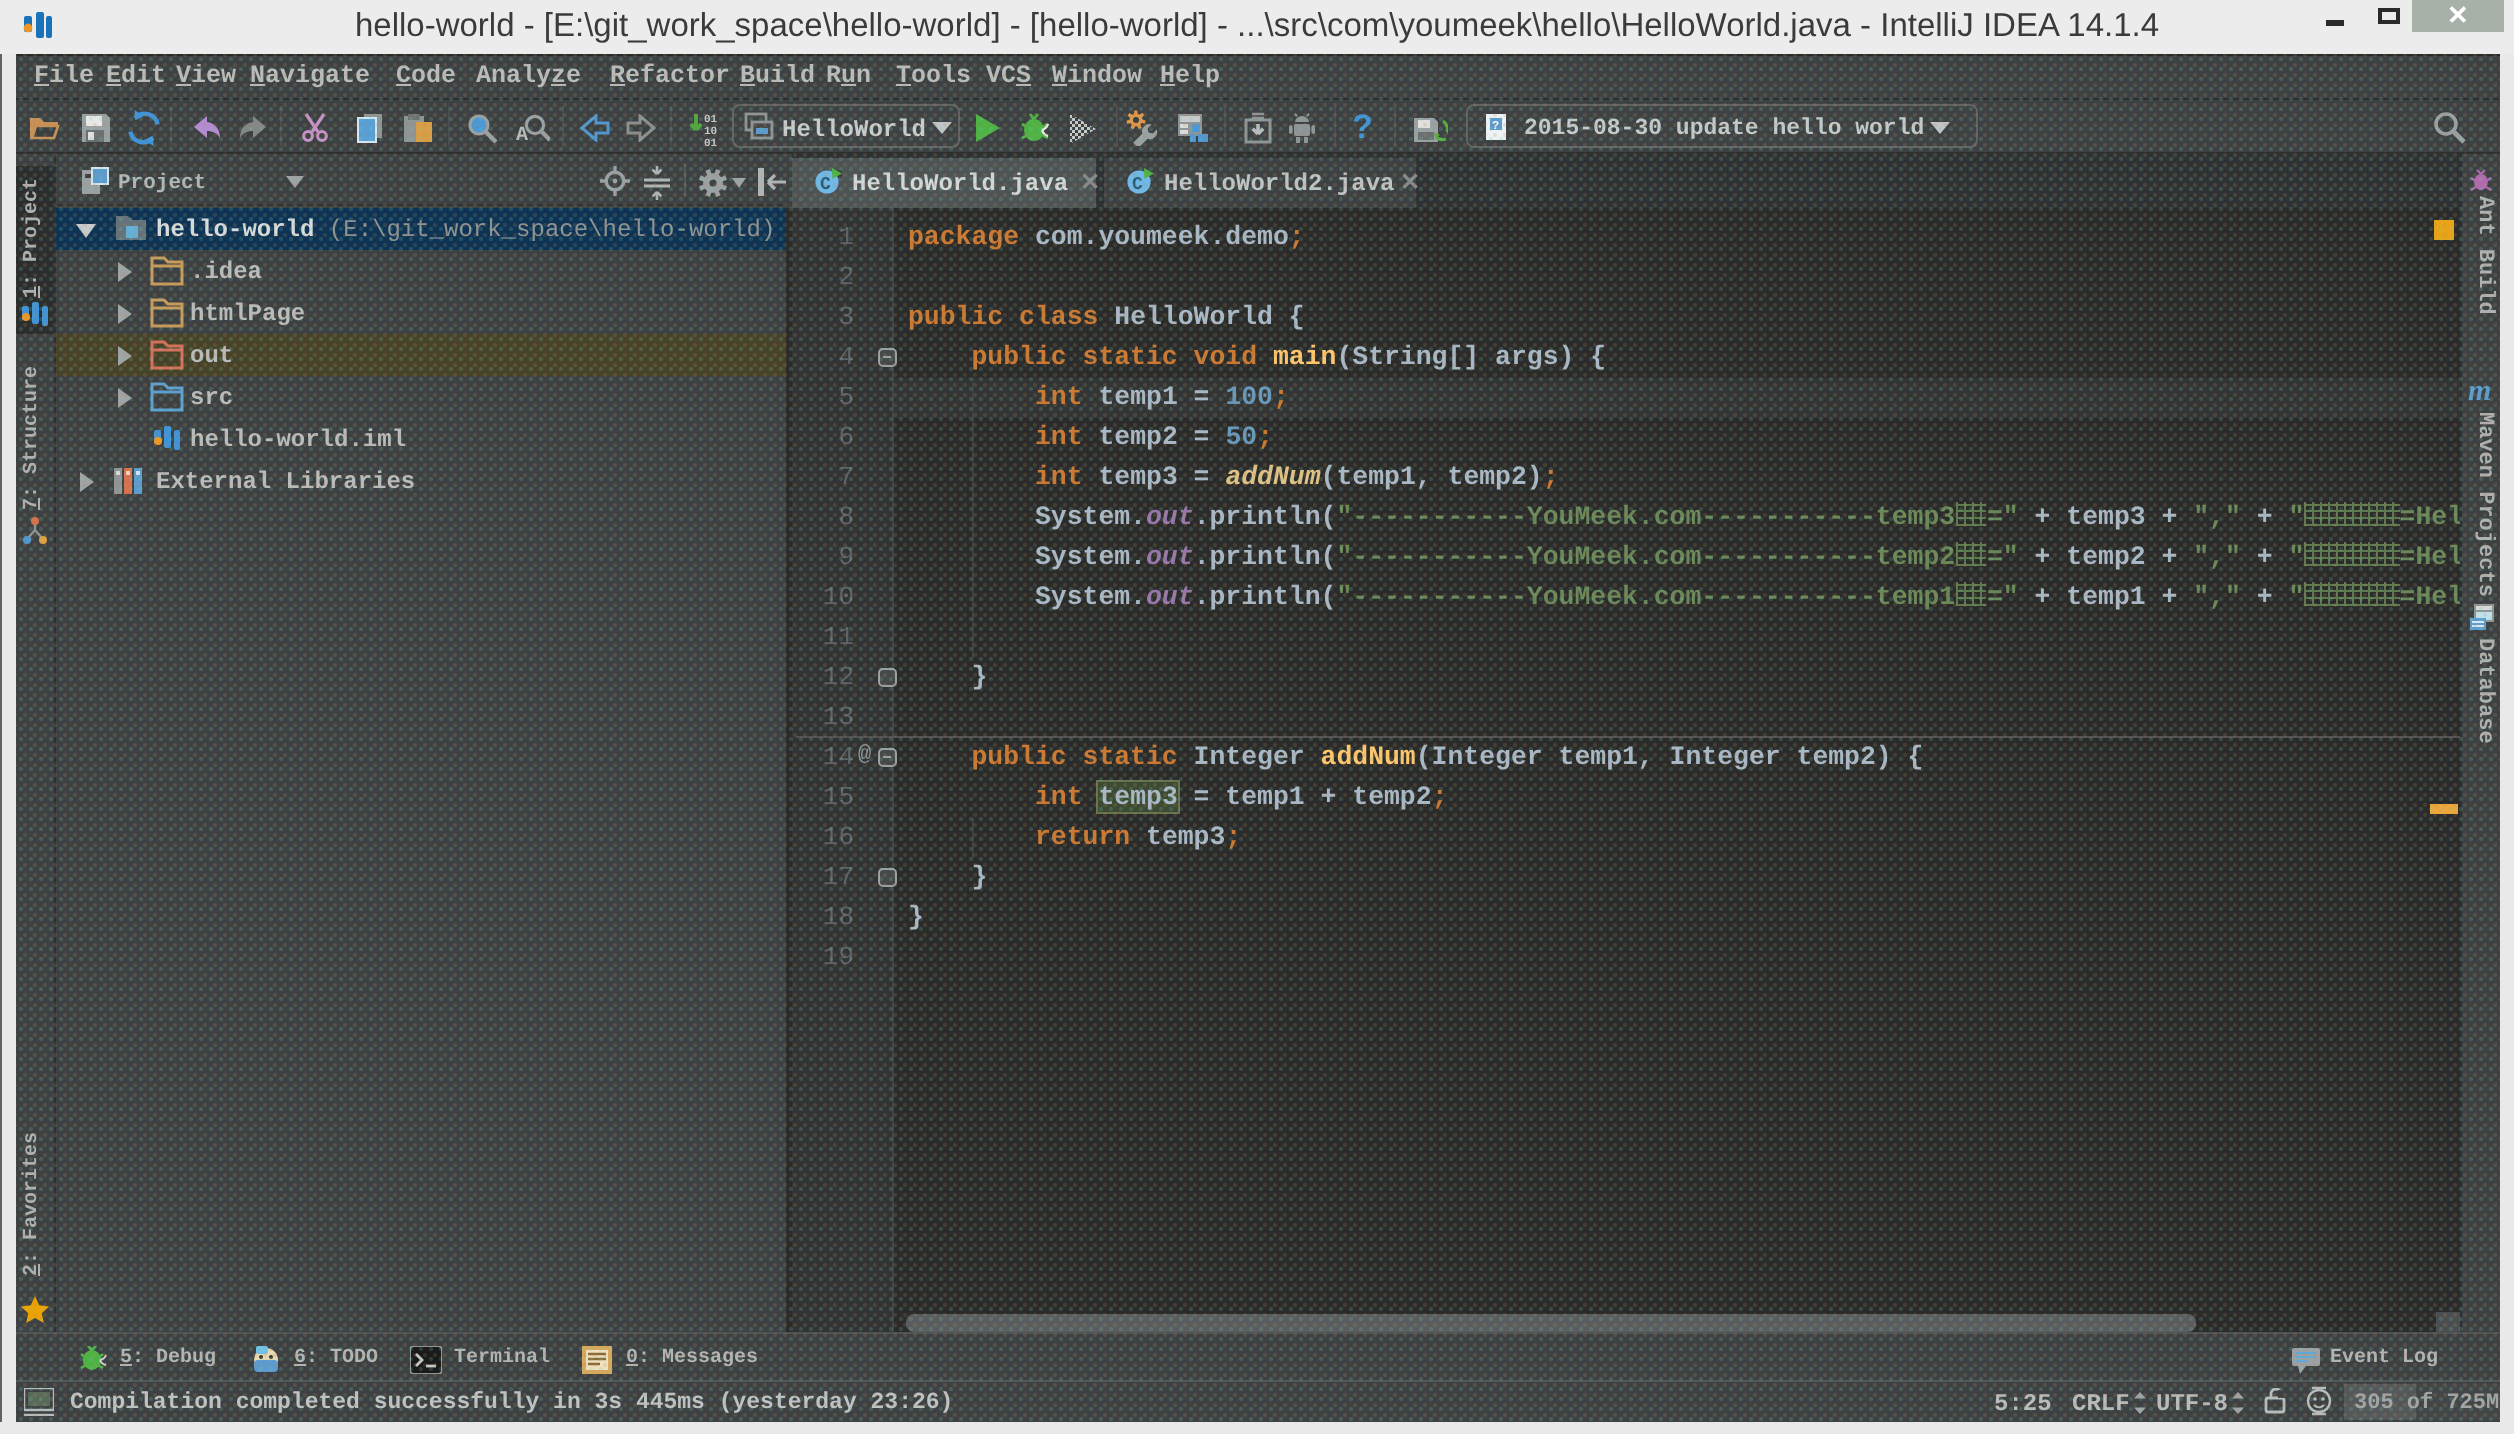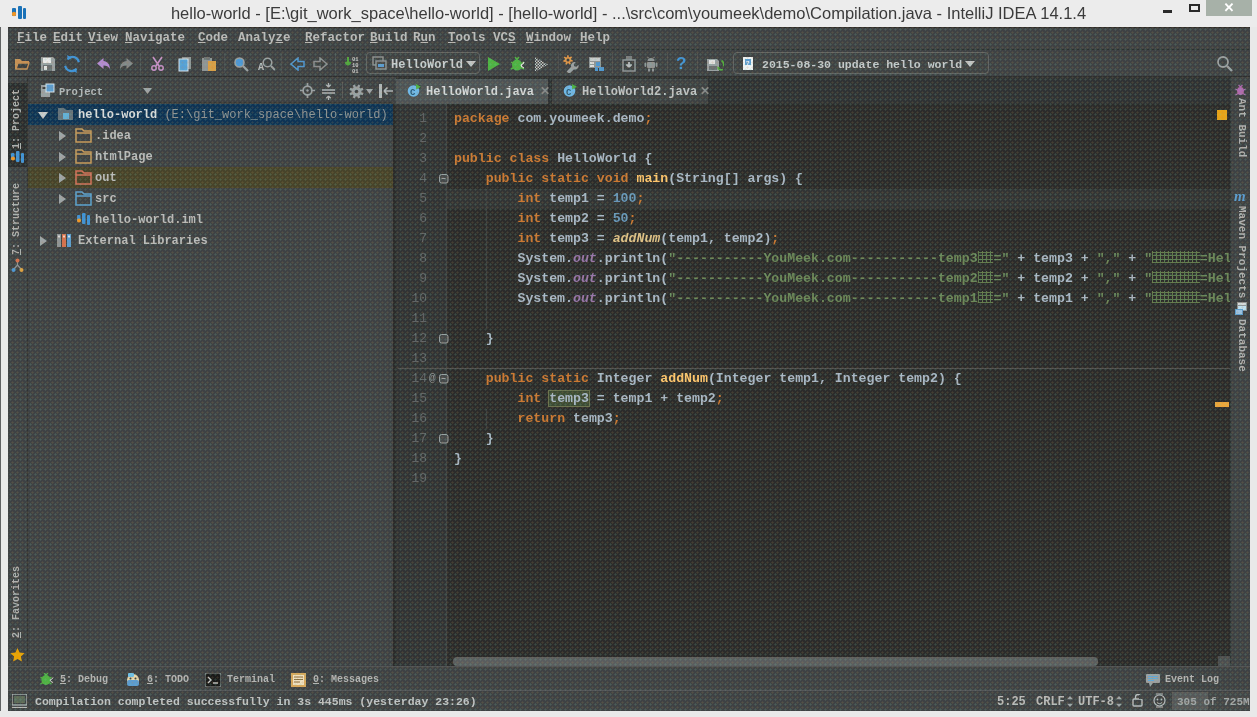--- a/index.html
+++ b/index.html
@@ -16,21 +16,21 @@
 
 <div class="abs" style="left:0;top:0;width:1257px;height:27px;background:#ececec"></div>
 <div class="abs" style="left:11px;top:5px;width:17px;height:17px">
 <svg width="17" height="17" viewBox="0 0 17 17">
       <rect x="1" y="3" width="4" height="8" rx="1" fill="#1a72b8"></rect>
       <rect x="7" y="1" width="4" height="13" rx="1" fill="#1a72b8"></rect>
       <rect x="12" y="3" width="3" height="11" rx="1" fill="#1a72b8"></rect>
       <circle cx="3" cy="9" r="2.2" fill="#f09626"></circle>
     </svg>
 </div>
-<div class="abs" style="left:0;top:0;width:1257px;height:27px;text-align:center;font-family:'Liberation Sans',sans-serif;font-size:16.5px;color:#3b3b3b;line-height:26px">hello-world - [E:\git_work_space\hello-world] - [hello-world] - ...\src\com\youmeek\demo\Compilation.java - IntelliJ IDEA 14.1.4</div>
+<div class="abs" style="left:0;top:0;width:1257px;height:27px;text-align:center;font-family:'Liberation Sans',sans-serif;font-size:16.5px;color:#3b3b3b;line-height:26px">hello-world - [E:\git_work_space\hello-world] - [hello-world] - ...\src\com\youmeek\hello\HelloWorld.java - IntelliJ IDEA 14.1.4</div>
 <div class="abs" style="left:1163px;top:10px;width:9px;height:3px;background:#2a2a2a"></div>
 <div class="abs" style="left:1189px;top:4px;width:11px;height:8px;border:2px solid #2a2a2a"></div>
 <div class="abs" style="left:1206px;top:0;width:46px;height:16px;background:#a7b1a8"></div>
 <div class="abs" style="left:1222px;top:2px;width:14px;height:12px;font-family:'Liberation Sans',sans-serif;font-size:13px;font-weight:bold;color:#fff;line-height:12px;text-align:center">✕</div>
 <div class="abs" style="left:0;top:27px;width:8px;height:690px;background:#e9e9e9"></div>
 <div class="abs" style="left:0;top:27px;width:1px;height:690px;background:#606263"></div>
 <div class="abs" style="left:1250px;top:27px;width:7px;height:690px;background:#e9e9e9"></div>
 <div class="abs" style="left:0;top:711px;width:1257px;height:6px;background:#e9e9e9"></div>
 <div class="abs" style="left:8px;top:27px;width:1242px;height:684px;background:#3e4144"></div>
 <div class="abs" style="left:8px;top:27px;width:1242px;height:22px;background:#3e4144;border-top:1px solid #2b2b2b"></div>

